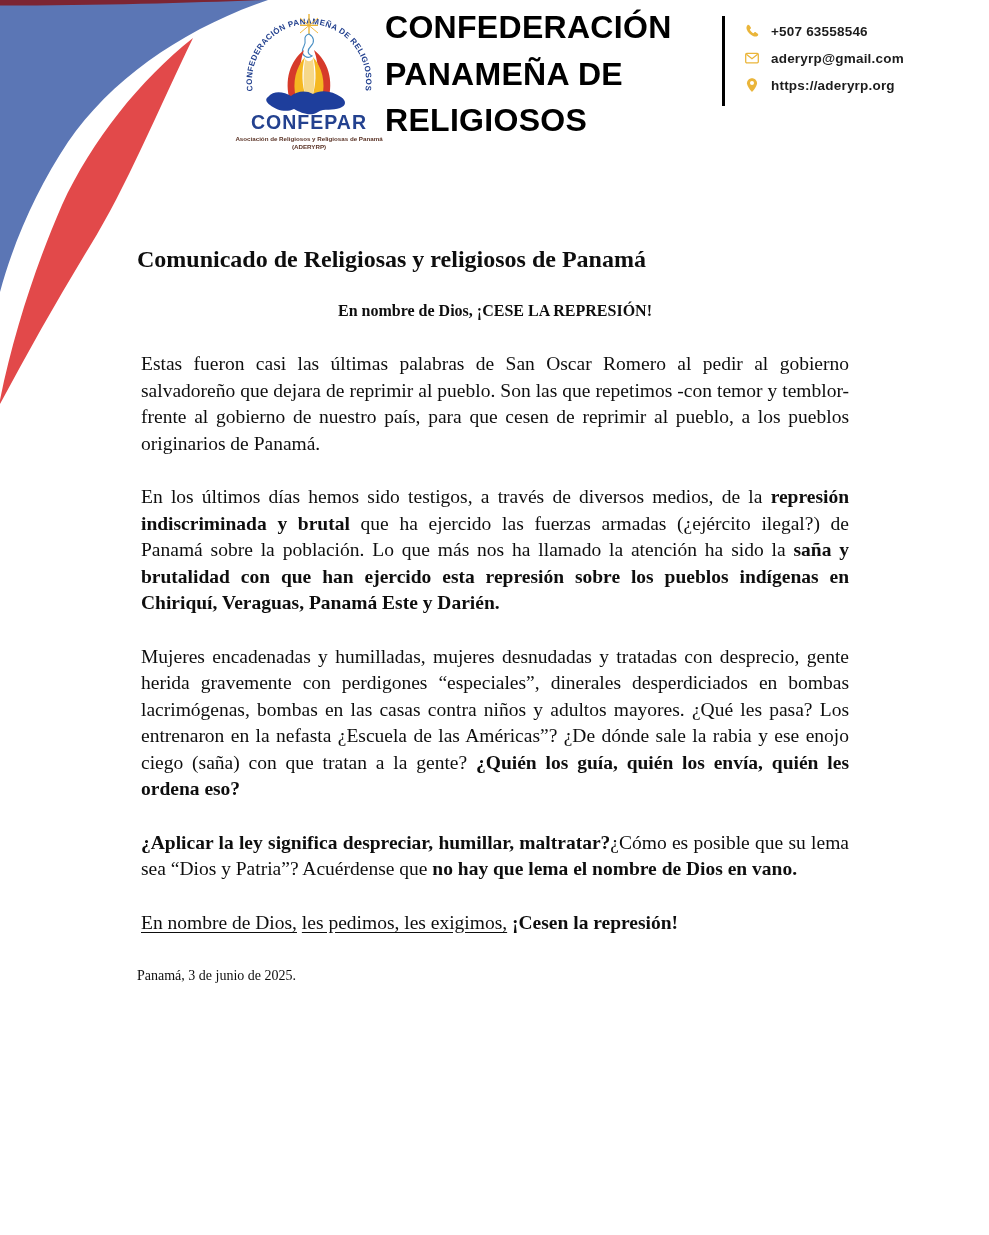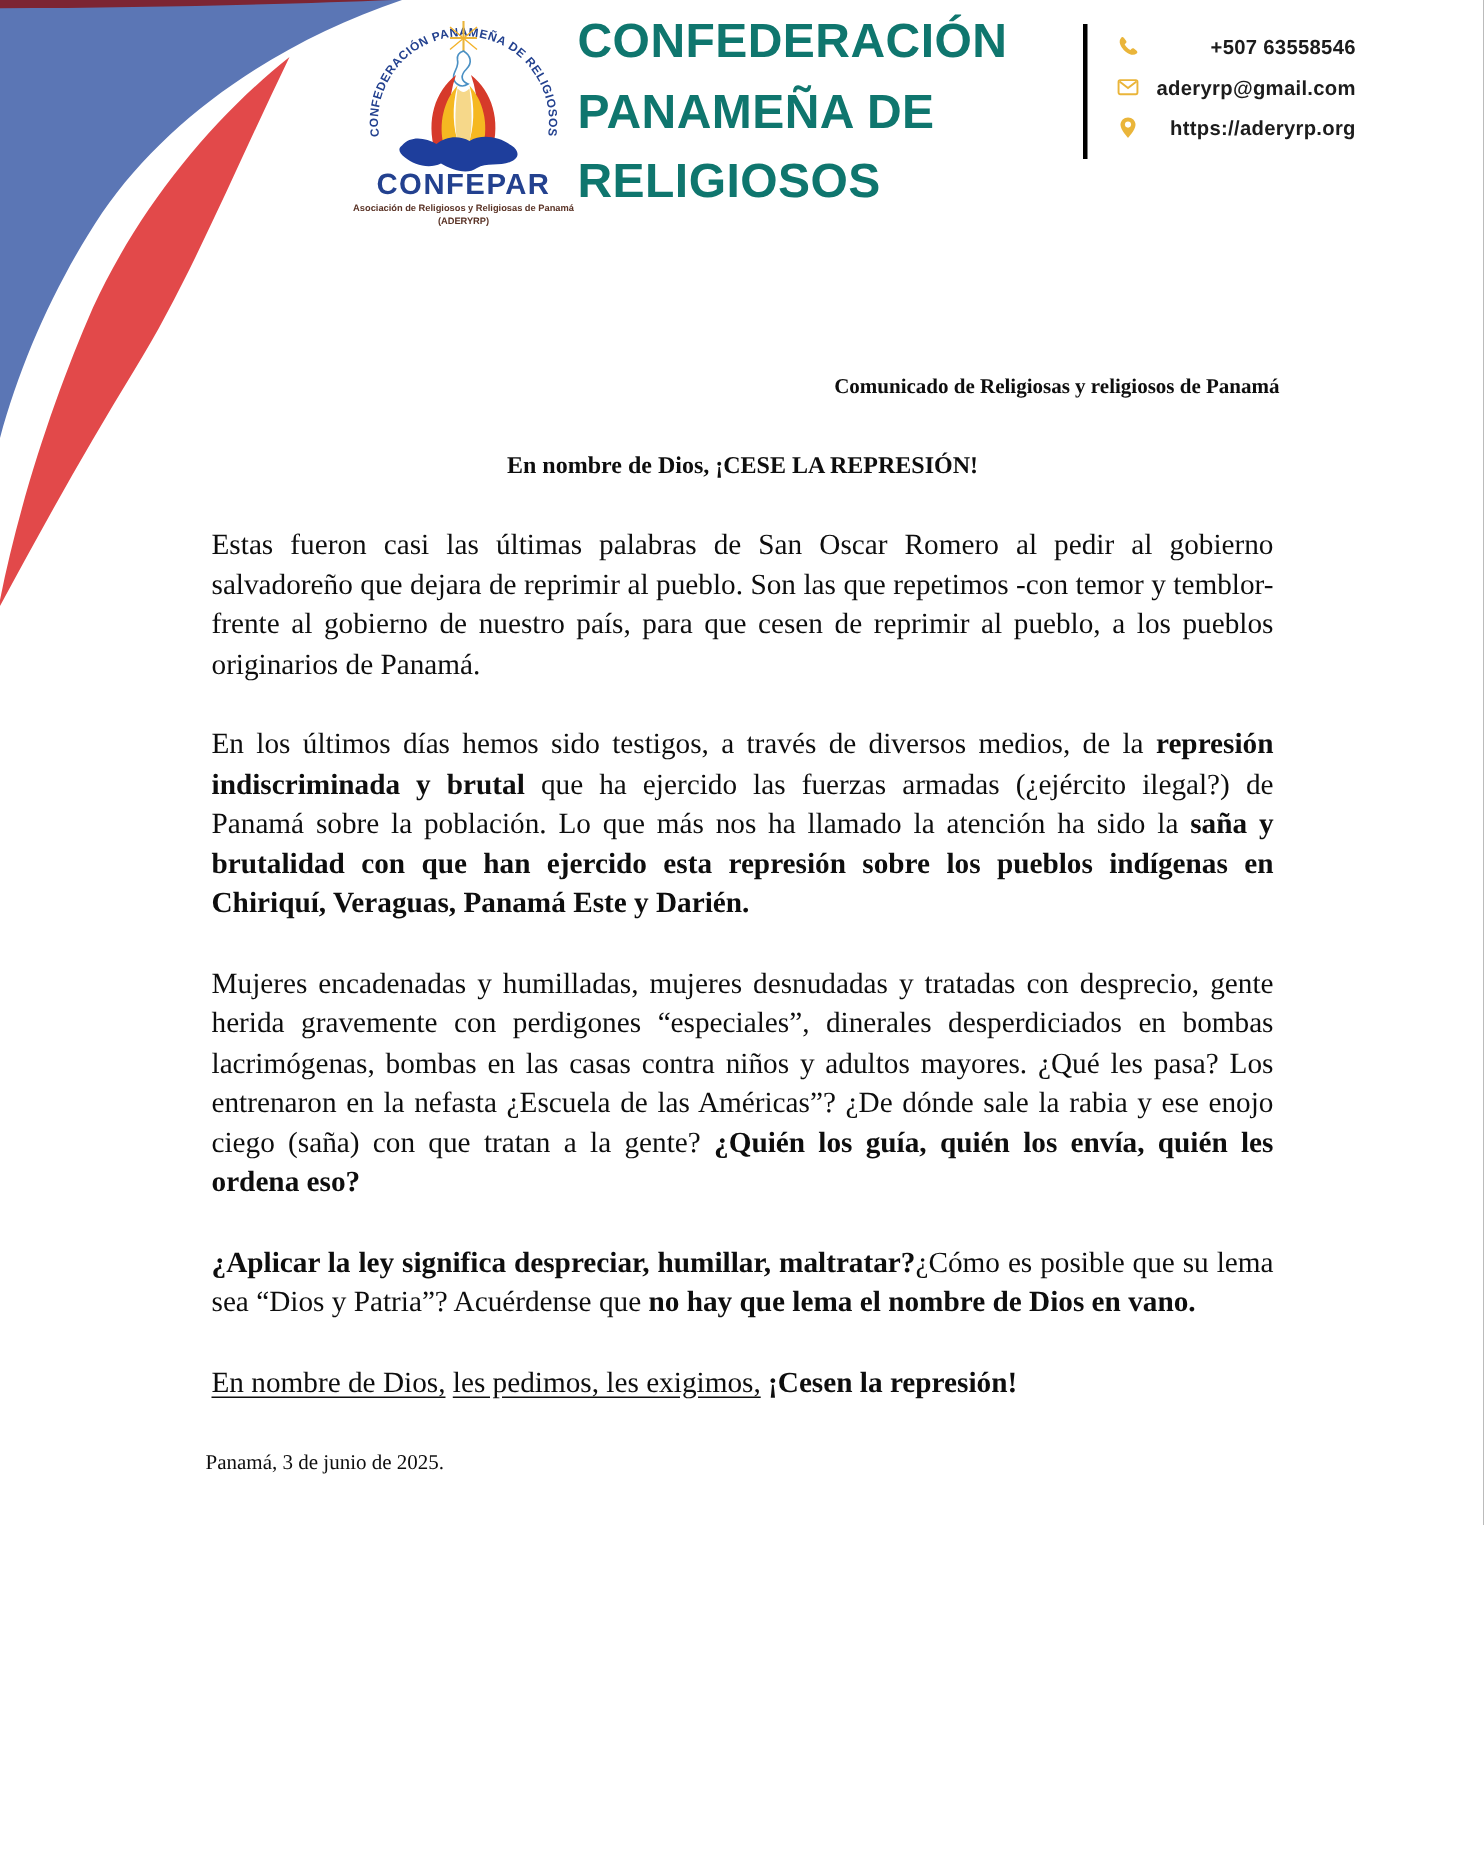--- a/index.html
+++ b/index.html
@@ -7,29 +7,29 @@
     position:relative; width:989px; height:1235px; margin:0 auto;
     background:#ffffff; overflow:hidden;
     font-family:"Liberation Serif", serif; color:#0e0e0e;
   }
   .ribbon { position:absolute; left:0; top:0; }
   .logo-svg { position:absolute; left:233px; top:4px; }
   .org-title {
     position:absolute; left:385px; top:4px;
     font-family:"Liberation Sans", sans-serif;
     font-weight:800; font-size:32px; line-height:46.5px;
-    letter-spacing:0.3px; color:#0f766e; white-space:nowrap;
+    letter-spacing:0.3px; color:#000000; white-space:nowrap;
   }
   .vdivider { position:absolute; left:722px; top:16px; width:3px; height:90px; background:#000; }
   .contact { position:absolute; left:744px; top:22px; font-family:"Liberation Sans", sans-serif; }
-  .crow { display:flex; align-items:center; margin-bottom:9px; height:18px;justify-content:space-between; }
+  .crow { display:flex; align-items:center; margin-bottom:9px; height:18px; }
   .cicon { width:16px; height:16px; margin-right:11px; flex:0 0 auto; }
   .ctext { font-size:13.5px; font-weight:bold; color:#1c1c1c; letter-spacing:0.2px; }
   .doc { position:absolute; left:137px; top:246px; width:716px; }
-  .doc-h1 { margin:0; font-size:14px; font-weight:bold; text-align:right; line-height:26px; }
+  .doc-h1 { margin:0; font-size:24px; font-weight:bold; text-align:left; line-height:26px; }
   .doc-h2 { margin:25px 0 0; font-size:16px; font-weight:bold; text-align:center; line-height:27px; }
   .para { margin:27px 4px 0; font-size:19.5px; line-height:26.5px; text-align:justify; }
   .para span.u { text-decoration:underline; text-underline-offset:3px; }
   .para span.b { font-weight:bold; }
   .date-line { margin:27px 0 0; font-size:14px; line-height:26.5px; }
 </style>
 </head>
 <body>
 
 <div class="page">

